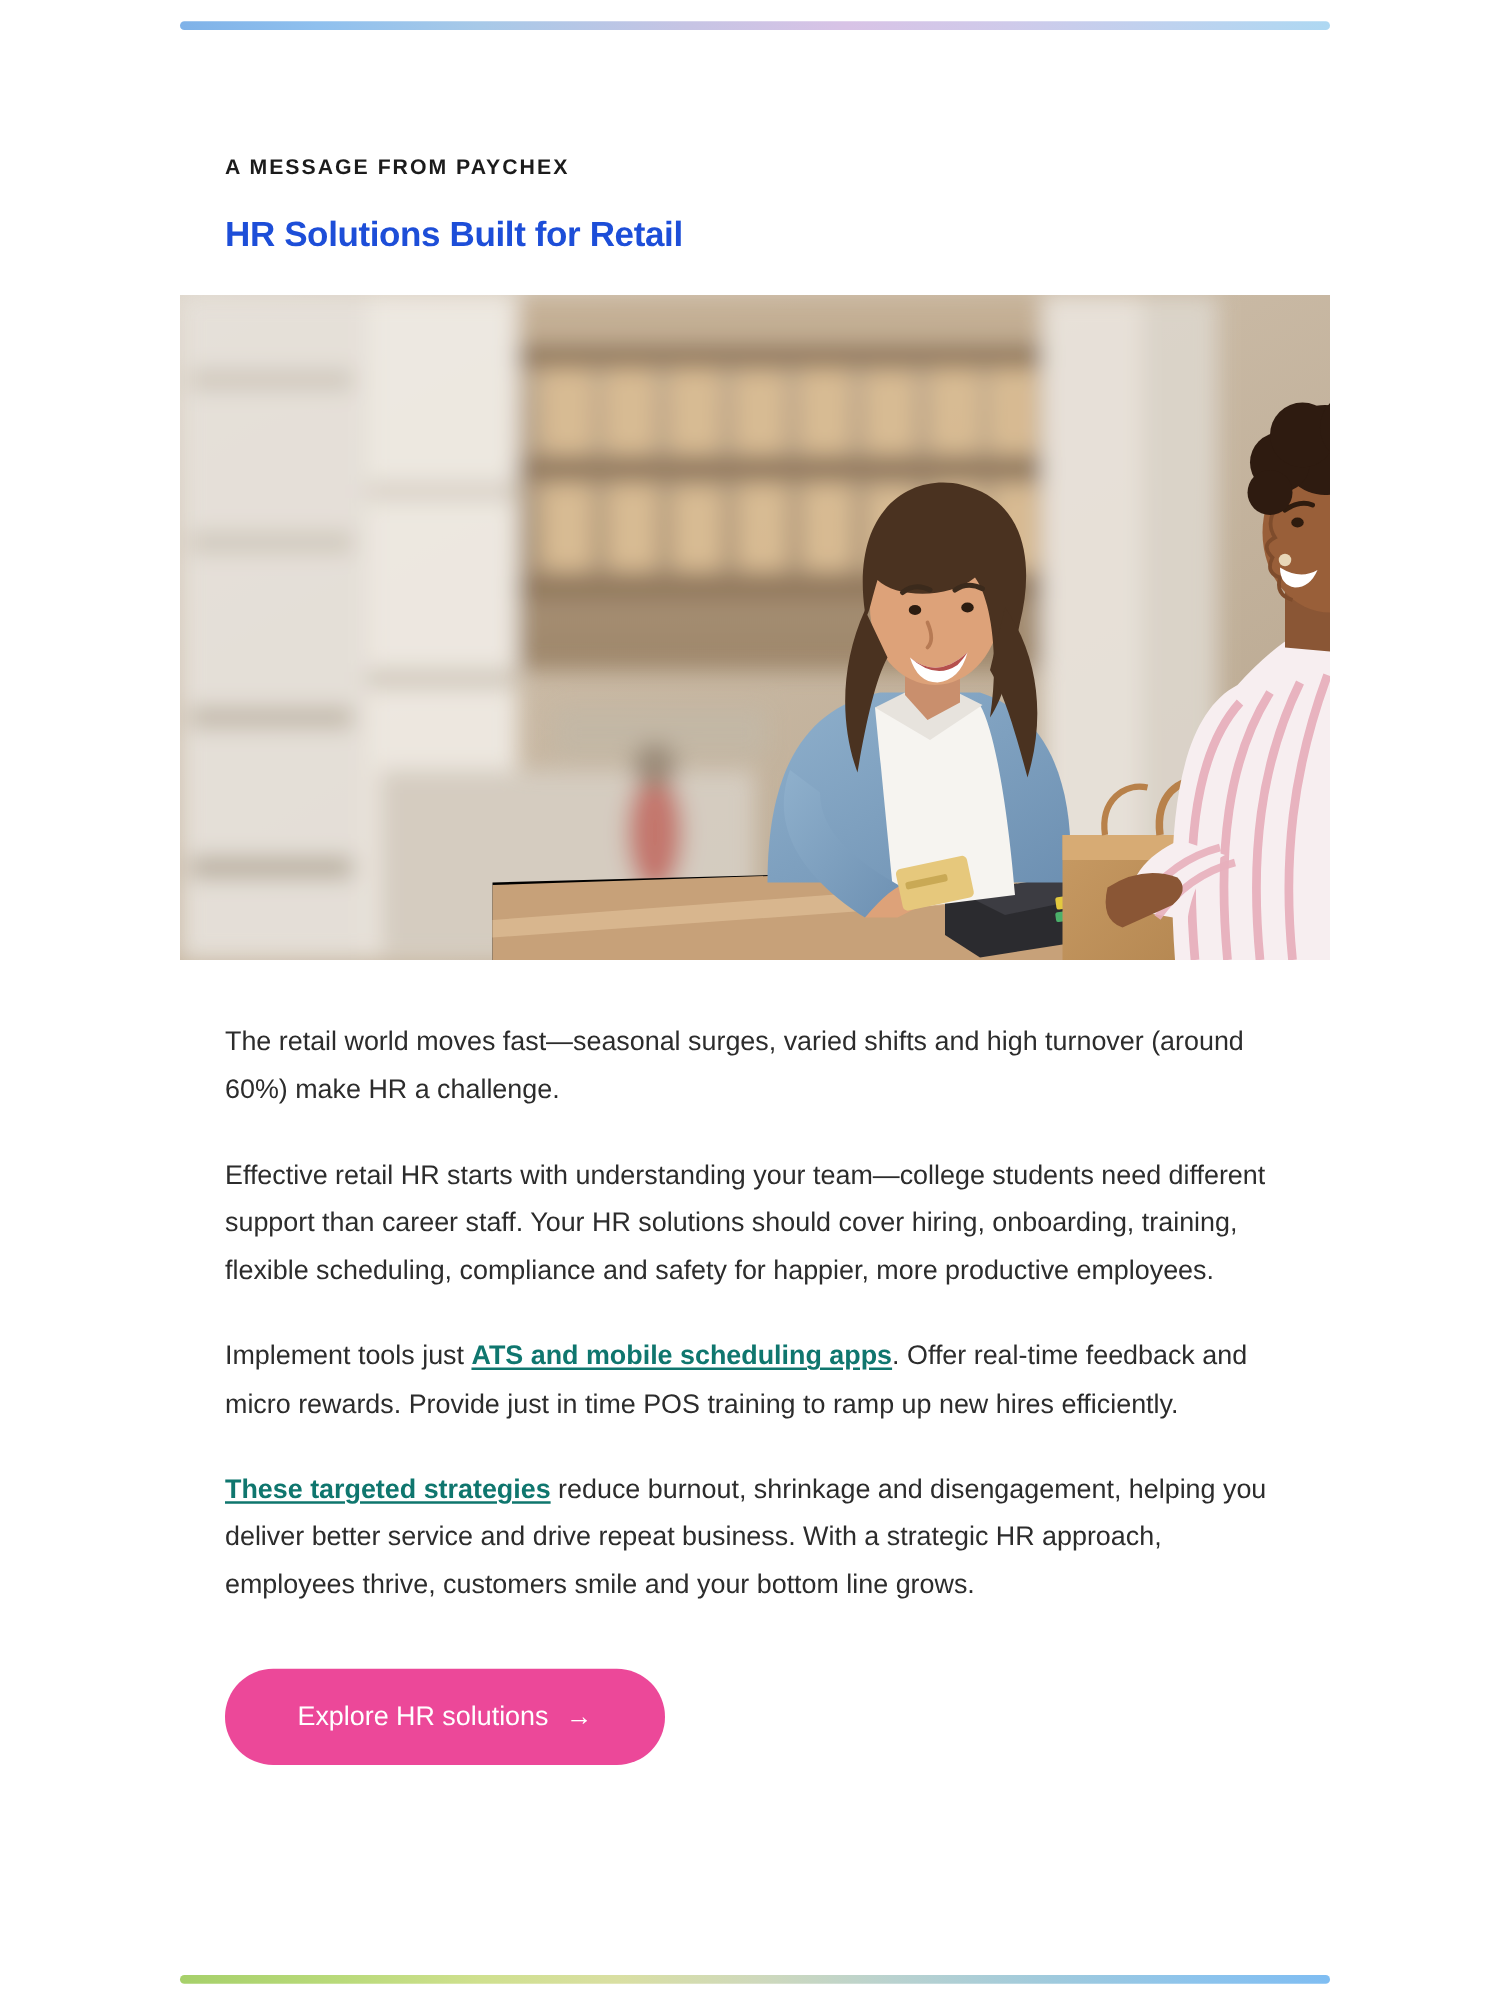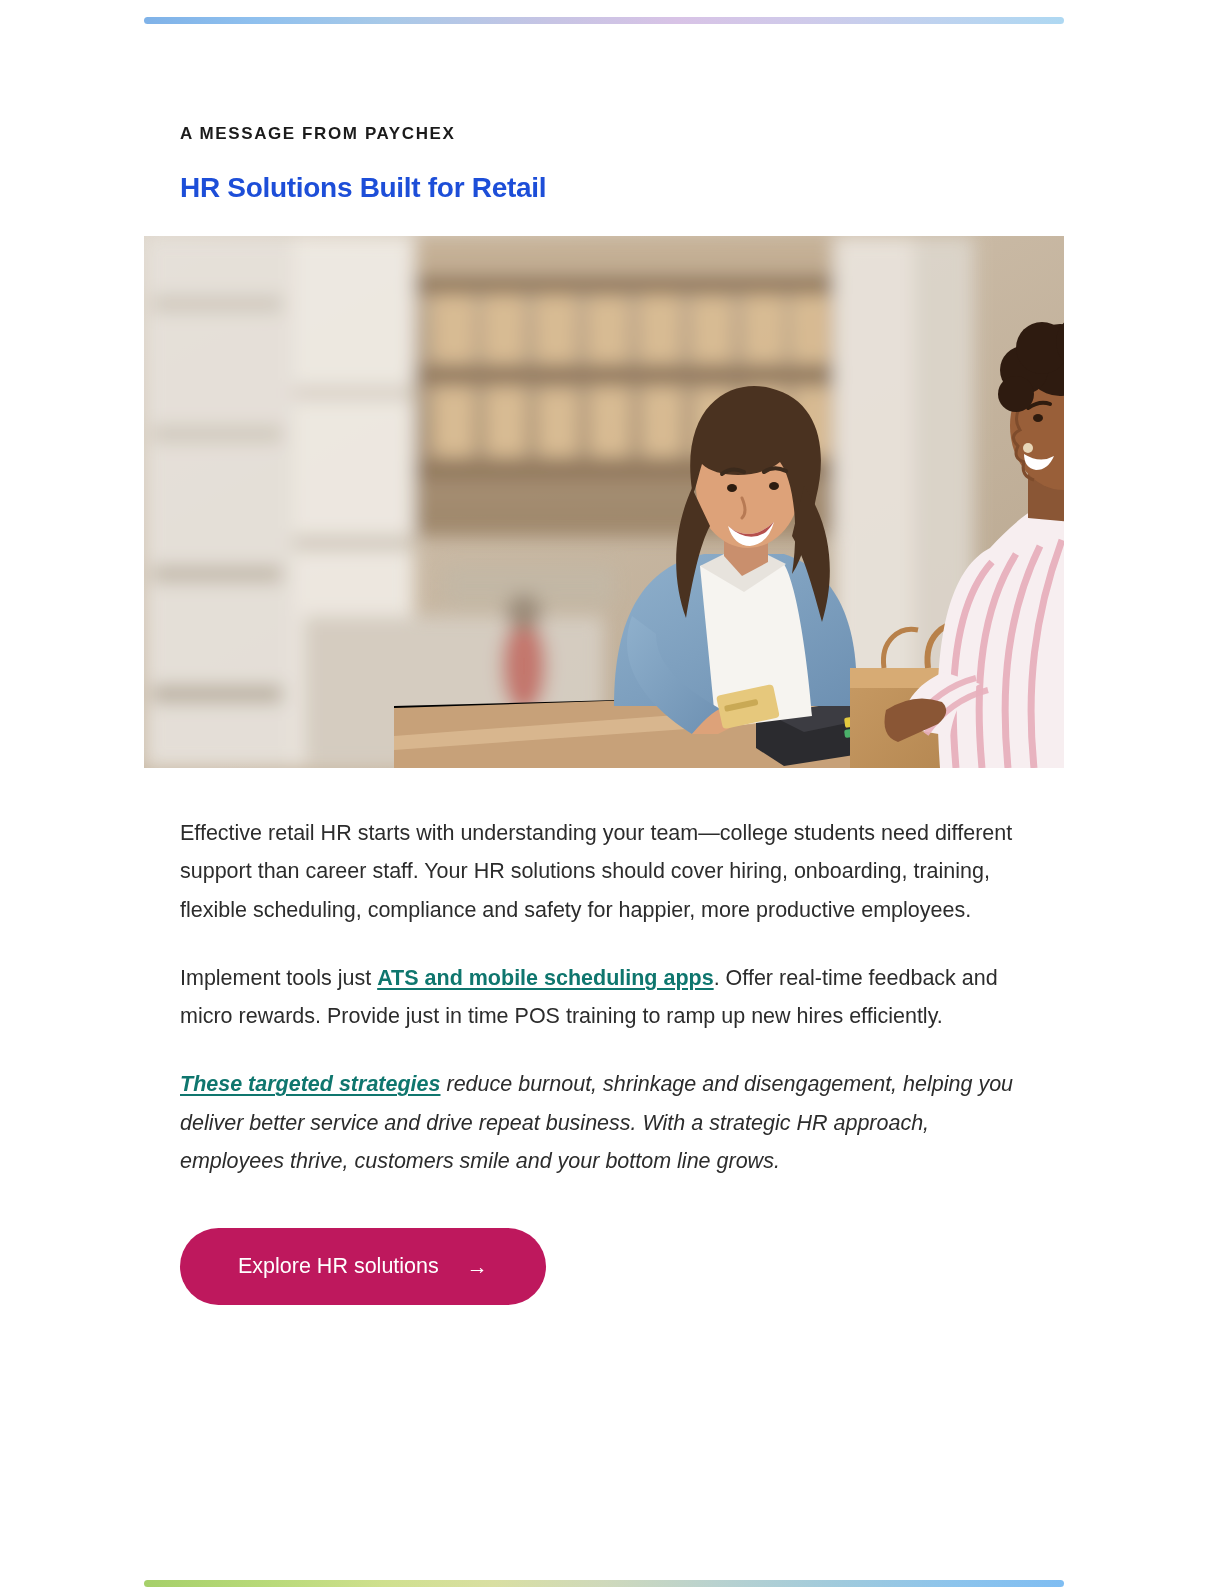--- a/index.html
+++ b/index.html
@@ -88,36 +88,36 @@
     padding: 0 36px 0 36px;
     margin-top: 46px;
   }
   .para {
     font-size: 21.5px;
     line-height: 1.78;
     color: #2c2c2c;
     margin: 0 0 30px 0;
     max-width: 840px;
   }
-  .para:last-of-type { margin-bottom: 0; font-style: italic; }
+  .para:last-of-type { margin-bottom: 0; }
   .para a, .strong-link {
     color: #0f766e;
     font-weight: bold;
     text-decoration: underline;
     text-underline-offset: 3px;
   }
   .cta-row {
     padding: 0 36px;
     margin-top: 48px;
   }
   .cta {
     display: inline-flex;
     align-items: center;
-    gap: 28px;
-    background: #be185d;
+    gap: 14px;
+    background: #ec4899;
     color: #ffffff;
     border: none;
     border-radius: 48px;
     padding: 26px 58px;
     font-size: 21.5px;
     font-family: "Liberation Sans", sans-serif;
     cursor: pointer;
     text-decoration: none;
   }
   .cta .arrow { font-size: 21px; line-height: 1; }
@@ -299,20 +299,23 @@
           </g>
           <circle cx="884" cy="212" r="5" fill="#e8d7b8"></circle>
         </g>
 
         <rect x="0" y="0" width="920" height="532" fill="none"></rect>
       </svg>
     </div>
 
     <div class="body-copy">
       <p class="para">
+        <span>The retail world moves fast—seasonal surges, varied shifts and high turnover (around 60%) make HR a challenge.</span>
+      </p>
+      <p class="para">
         <span>Effective retail HR starts with understanding your team—college students need different support than career staff. Your HR solutions should cover hiring, onboarding, training, flexible scheduling, compliance and safety for happier, more productive employees.</span>
       </p>
       <p class="para">
         <span>Implement tools just </span><a class="strong-link" href="#">ATS and mobile scheduling apps</a><span>. Offer real-time feedback and micro rewards. Provide just in time POS training to ramp up new hires efficiently.</span>
       </p>
       <p class="para">
         <a class="strong-link" href="#">These targeted strategies</a><span> reduce burnout, shrinkage and disengagement, helping you deliver better service and drive repeat business. With a strategic HR approach, employees thrive, customers smile and your bottom line grows.</span>
       </p>
     </div>
 

